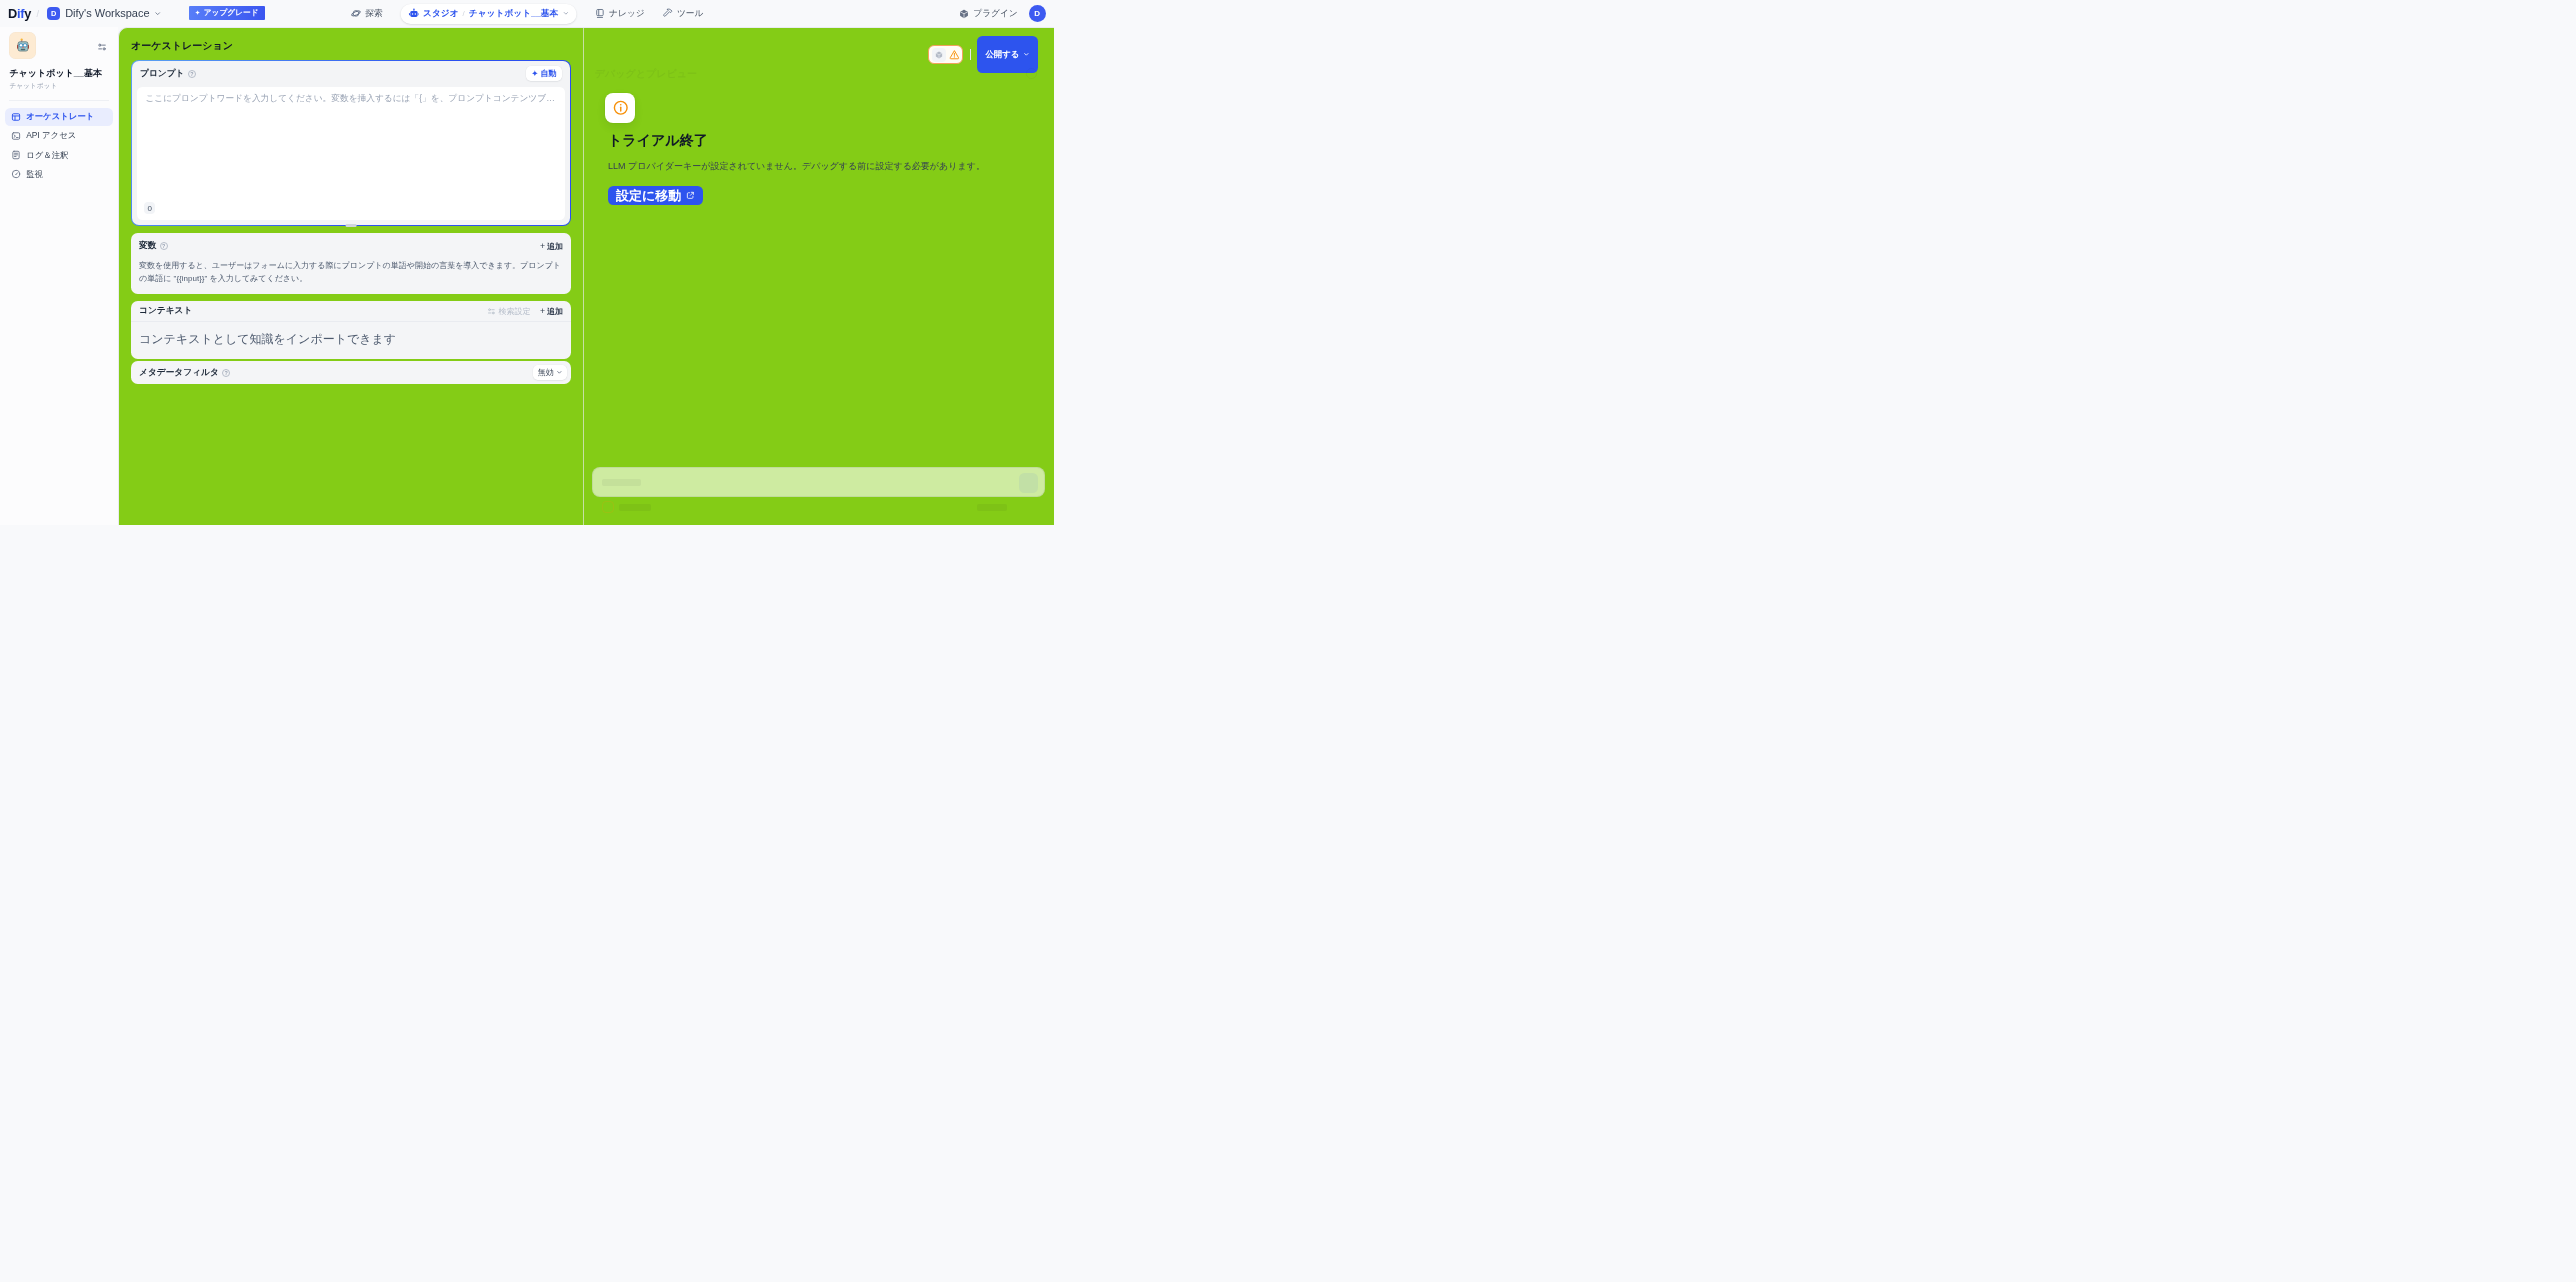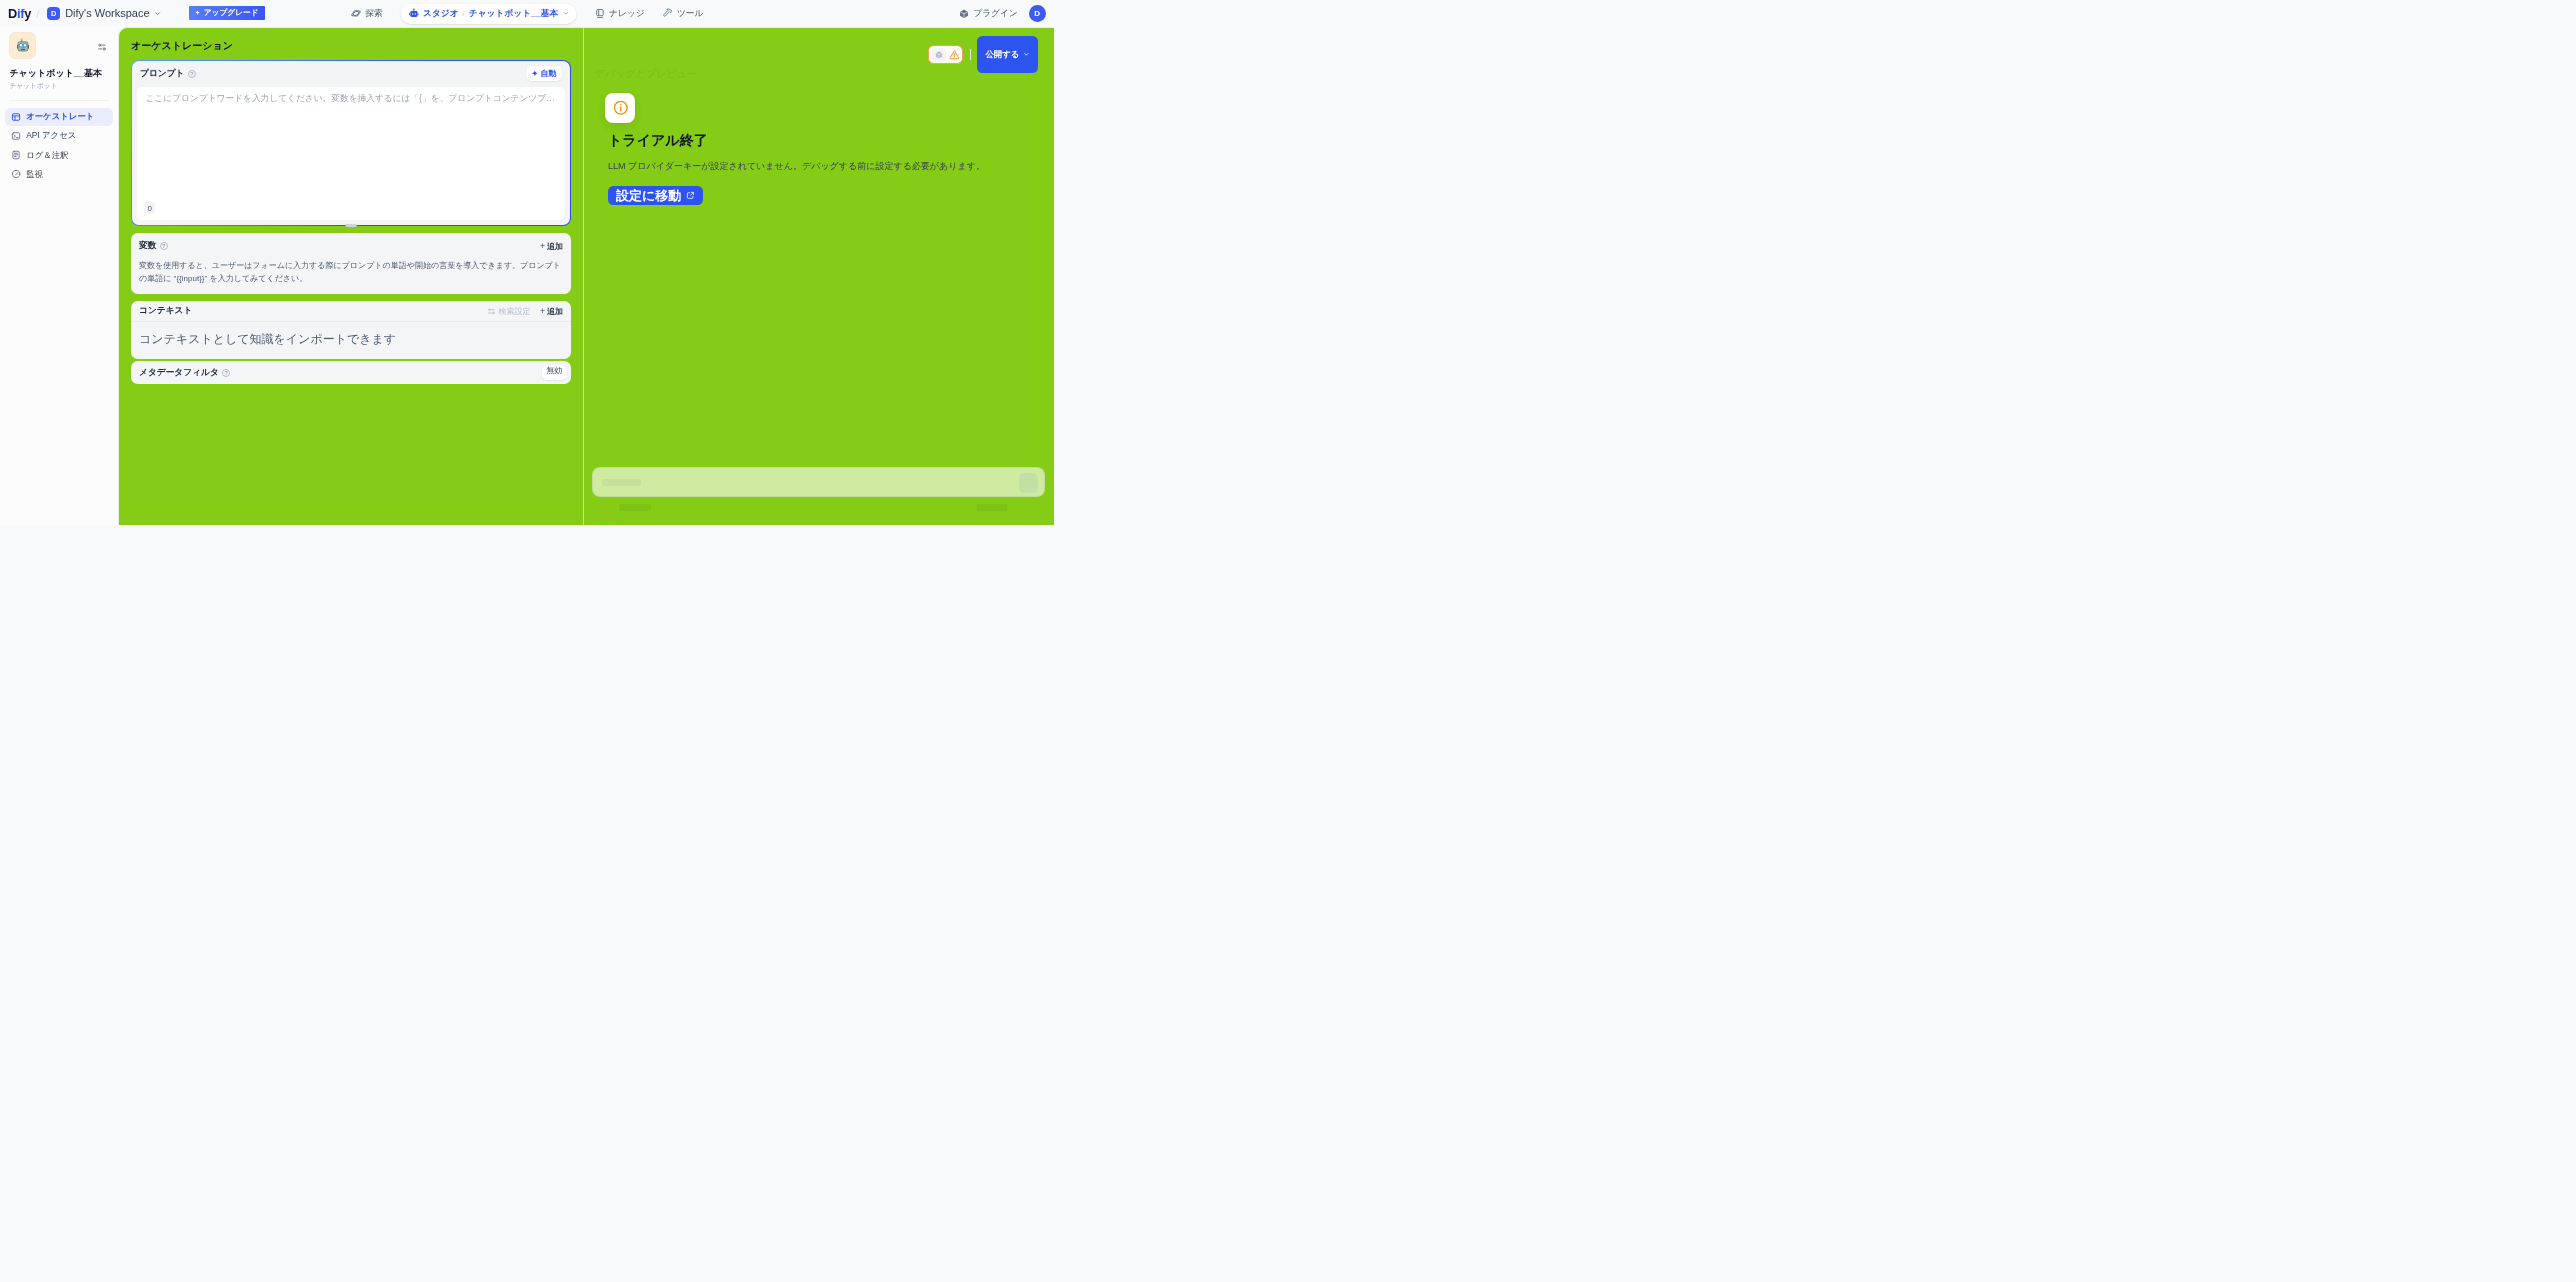--- a/index.html
+++ b/index.html
@@ -72,21 +72,21 @@
   .blk-head { display:flex; align-items:center; justify-content:space-between; }
   .add-btn { display:flex; align-items:center; gap:2px; font-size:8px; font-weight:600; color:#354052; cursor:pointer; }
   .plus { font-size:8.7px; font-weight:500; }
   .var-desc { margin-top:8px; font-size:8px; line-height:1.6; color:#4d5a6e; max-width:426px; }
   .ctx { margin-top:6.7px; }
   .ctx-head { height:21px; display:flex; align-items:center; justify-content:space-between; padding:0 8px; border-bottom:0.7px solid #e9ebf0; }
   .ctx-right { display:flex; align-items:center; gap:9.4px; }
   .retrieval { display:flex; align-items:center; gap:2.7px; font-size:8px; font-weight:500; color:#b4bcc9; cursor:pointer; }
   .ctx-body { padding:8.7px 8px 10.8px; font-size:12px; color:#4d5a6e; }
   .meta { margin-top:2.7px; height:23px; display:flex; align-items:center; justify-content:space-between; padding:0 4px 0 8px; }
-  .select-btn { height:15px; padding:0 4.7px; background:#fff; border-radius:4.7px; box-shadow:0 0.7px 1.3px rgba(16,24,40,.08),0 0 0 0.3px rgba(16,24,40,.05); font-size:8px; font-weight:500; color:#354052; display:flex; align-items:center; gap:2px; cursor:pointer; border:none;flex-direction:column; }
+  .select-btn { height:15px; padding:0 4.7px; background:#fff; border-radius:4.7px; box-shadow:0 0.7px 1.3px rgba(16,24,40,.08),0 0 0 0.3px rgba(16,24,40,.05); font-size:8px; font-weight:500; color:#354052; display:flex; align-items:center; gap:2px; cursor:pointer; border:none; }
 
   
   .debug { position:absolute; left:464px; top:0; right:0; bottom:0; border-left:0.7px solid rgba(233,235,240,.65); }
   .dbg-title { position:absolute; left:10.8px; top:39px; font-size:10px; font-weight:700; color:#101828; opacity:.055; }
   .dbg-refresh { position:absolute; right:17.5px; top:40px; width:10.8px; height:10.8px; border:1px solid #101828; border-radius:50%; opacity:.04; }
   .trial { position:absolute; left:24px; top:65px; }
   .trial-icon-card { width:30px; height:30px; margin-left:-2.7px; background:#fff; border-radius:8px; box-shadow:0 4px 9.4px rgba(16,24,40,.08),0 0 0 0.7px rgba(16,24,40,.03); display:flex; align-items:center; justify-content:center; }
   .trial-h { margin-top:9.4px; font-size:14px; font-weight:800; color:#101828; }
   .trial-msg { margin-top:9.4px; font-size:9px; color:#354052; white-space:nowrap; }
   .trial-btn { margin-top:13.4px; height:19px; padding:0 8px; background:#2d54ee; border-radius:5.4px; color:#fff; font-size:13px; font-weight:600; display:inline-flex; align-items:center; gap:4.7px; cursor:pointer; border:none; }

